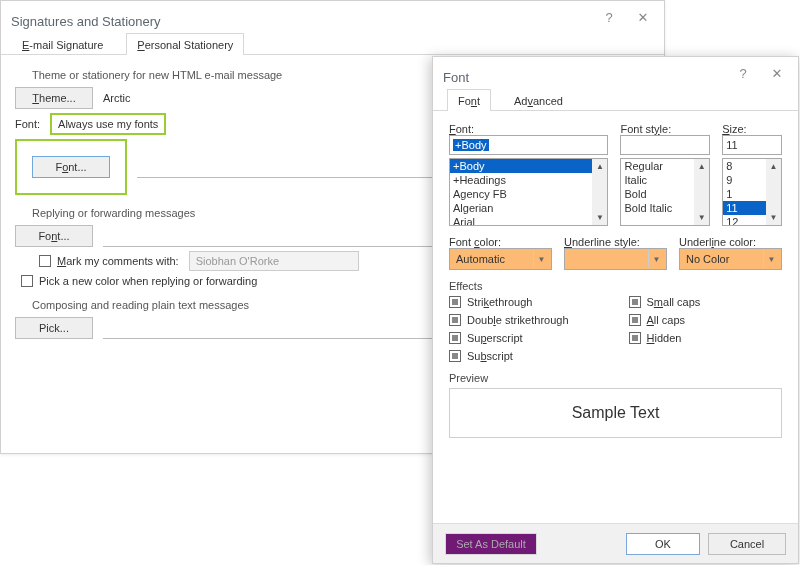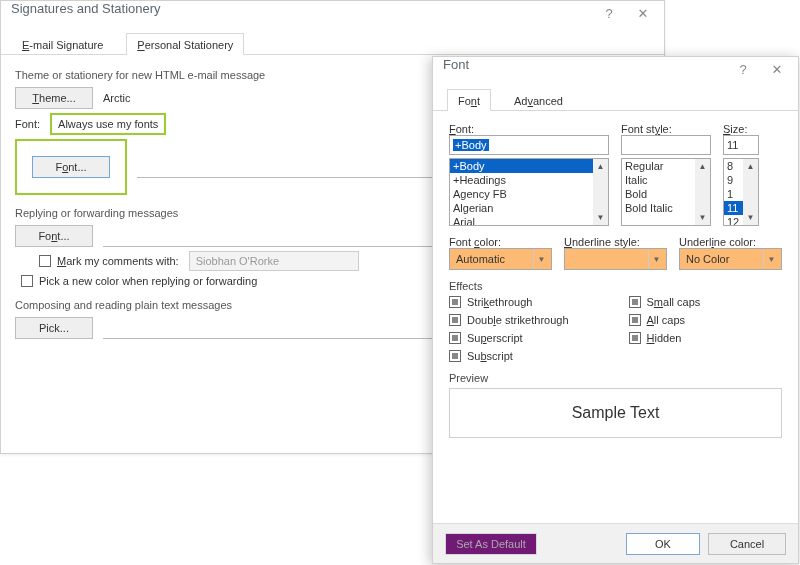--- a/index.html
+++ b/index.html
@@ -16,21 +16,21 @@
   }
   
   .dialog {
     position: absolute;
     background: #fff;
     border: 1px solid #d0d0d0;
   }
   .titlebar {
     height: 28px;
     display: flex;
-    align-items: flex-start;
+    align-items: flex-end;
     padding: 0 4px 0 10px;
     color: #5c6670;
     font-size: 13px;
   }
   .titlebar .title { flex: 1; }
   .titlebar .help, .titlebar .close {
     width: 34px; height: 24px;
     display: flex; align-items: center; justify-content: center;
     color: #888; font-size: 13px;
   }
@@ -50,21 +50,21 @@
     border: 1px solid transparent; border-bottom: none;
     color: #333;
     position: relative;
     top: 1px;
   }
   .tab.active {
     border-color: #d8d8d8;
     background: #fff;
   }
   .body { padding: 10px 14px 14px; font-size: 11px; color: #333; }
-  .section-label { color: #555; margin: 4px 0 6px; }
+  .section-label { color: #555; margin: 4px 17px 6px; }
   .row { display: flex; align-items: center; gap: 10px; margin: 4px 0; }
   .btn {
     min-width: 78px; height: 22px;
     border: 1px solid #bdbdbd;
     background: #efefef;
     display: inline-flex; align-items: center; justify-content: center;
     padding: 0 10px;
     color: #333;
     font-size: 11px;
   }
@@ -240,21 +240,21 @@
           <div class="item">Regular</div>
           <div class="item">Italic</div>
           <div class="item">Bold</div>
           <div class="item">Bold Italic</div>
           <div class="sb">
               <div class="arrow">▲</div>
               <div class="arrow">▼</div>
             </div>
         </div>
       </div>
-      <div class="col" style="width:36px">
+      <div class="col" style="width:60px">
         <span><span class="accel">S</span>ize:</span>
         <div class="txt">11</div>
         <div class="listbox">
           <div class="item">8</div>
           <div class="item">9</div>
           <div class="item">1</div>
           <div class="item sel">11</div>
           <div class="item">12</div>
           <div class="sb">
               <div class="arrow">▲</div>

